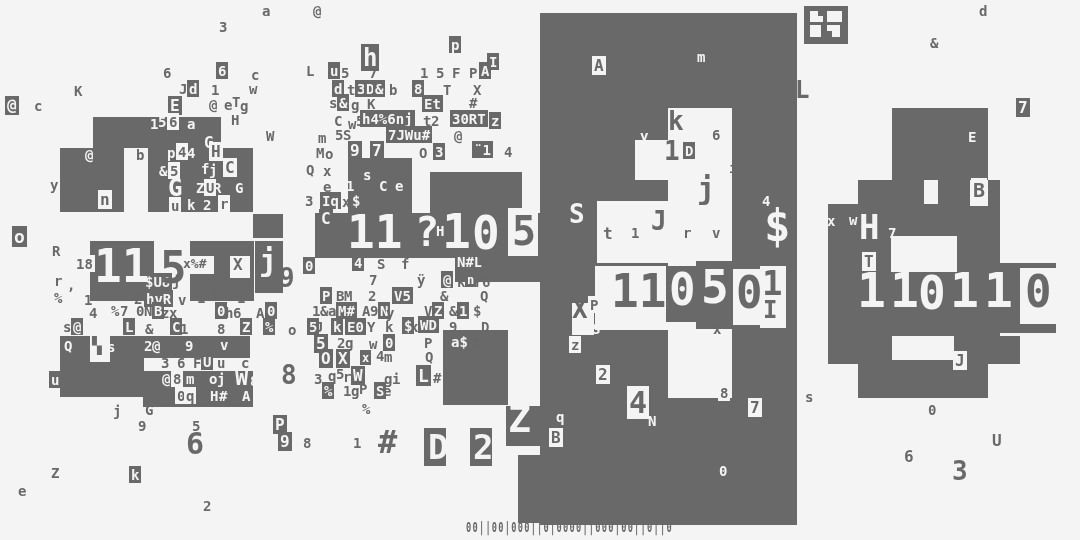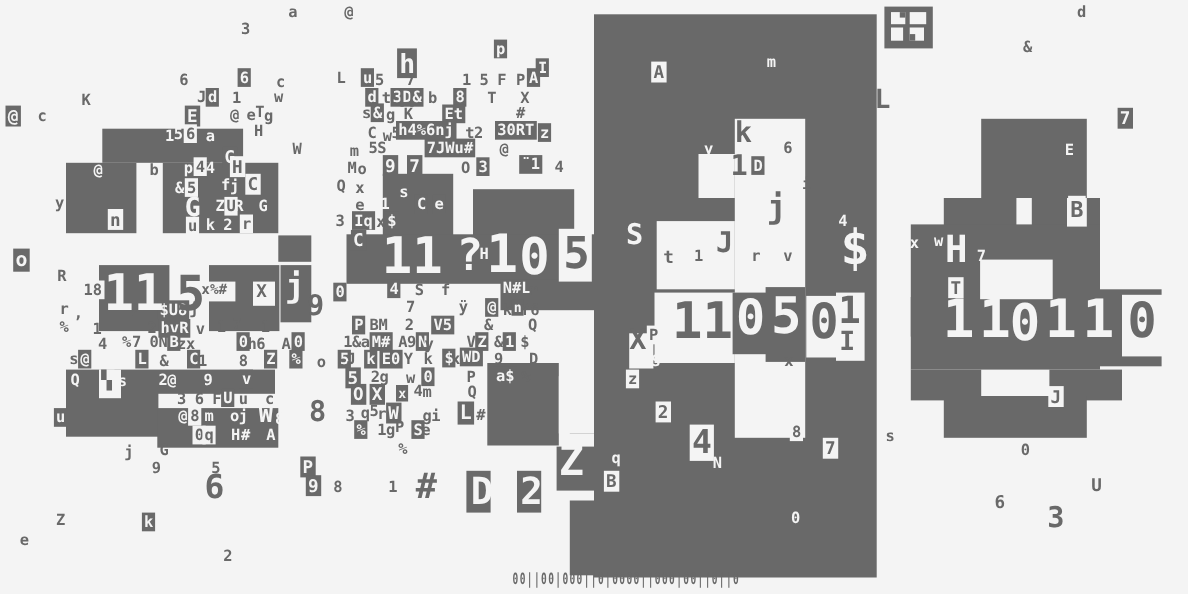--- a/index.html
+++ b/index.html
@@ -101,21 +101,21 @@
     <span class="g" style="left: 34px; top: 99px; font-size: 14px; color: rgb(105, 105, 105);">c</span>
     <span class="g cell" style="left: 168px; top: 96px; font-size: 16px; color: rgb(244, 244, 244); background: rgb(105, 105, 105);">E</span>
     <span class="g" style="left: 209px; top: 98px; font-size: 14px; color: rgb(105, 105, 105);">@</span>
     <span class="g" style="left: 224px; top: 98px; font-size: 14px; color: rgb(105, 105, 105);">e</span>
     <span class="g" style="left: 232px; top: 95px; font-size: 14px; color: rgb(105, 105, 105);">T</span>
     <span class="g" style="left: 240px; top: 99px; font-size: 14px; color: rgb(105, 105, 105);">g</span>
     <span class="g" style="left: 329px; top: 96px; font-size: 14px; color: rgb(105, 105, 105);">s</span>
     <span class="g cell" style="left: 337px; top: 94px; font-size: 14px; color: rgb(244, 244, 244); background: rgb(105, 105, 105);">&amp;</span>
     <span class="g" style="left: 351px; top: 98px; font-size: 14px; color: rgb(105, 105, 105);">g</span>
     <span class="g" style="left: 367px; top: 97px; font-size: 14px; color: rgb(105, 105, 105);">K</span>
-    <span class="g cell" style="left: 402px; top: 95px; font-size: 14px; color: rgb(244, 244, 244); background: rgb(105, 105, 105);">Et</span>
+    <span class="g cell" style="left: 422px; top: 95px; font-size: 14px; color: rgb(244, 244, 244); background: rgb(105, 105, 105);">Et</span>
     <span class="g" style="left: 469px; top: 96px; font-size: 14px; color: rgb(105, 105, 105);">#</span>
     <span class="g" style="left: 150px; top: 117px; font-size: 14px; color: rgb(244, 244, 244);">1</span>
     <span class="g" style="left: 158px; top: 115px; font-size: 14px; color: rgb(244, 244, 244);">5</span>
     <span class="g cell" style="left: 167px; top: 113px; font-size: 14px; color: rgb(105, 105, 105); background: rgb(244, 244, 244);">6</span>
     <span class="g" style="left: 187px; top: 117px; font-size: 14px; color: rgb(244, 244, 244);">a</span>
     <span class="g" style="left: 231px; top: 113px; font-size: 14px; color: rgb(105, 105, 105);">H</span>
     <span class="g" style="left: 334px; top: 114px; font-size: 14px; color: rgb(105, 105, 105);">C</span>
     <span class="g" style="left: 348px; top: 117px; font-size: 14px; color: rgb(105, 105, 105);">w</span>
     <span class="g" style="left: 356px; top: 114px; font-size: 14px; color: rgb(105, 105, 105);">5</span>
     <span class="g" style="left: 423px; top: 114px; font-size: 14px; color: rgb(105, 105, 105);">t</span>

